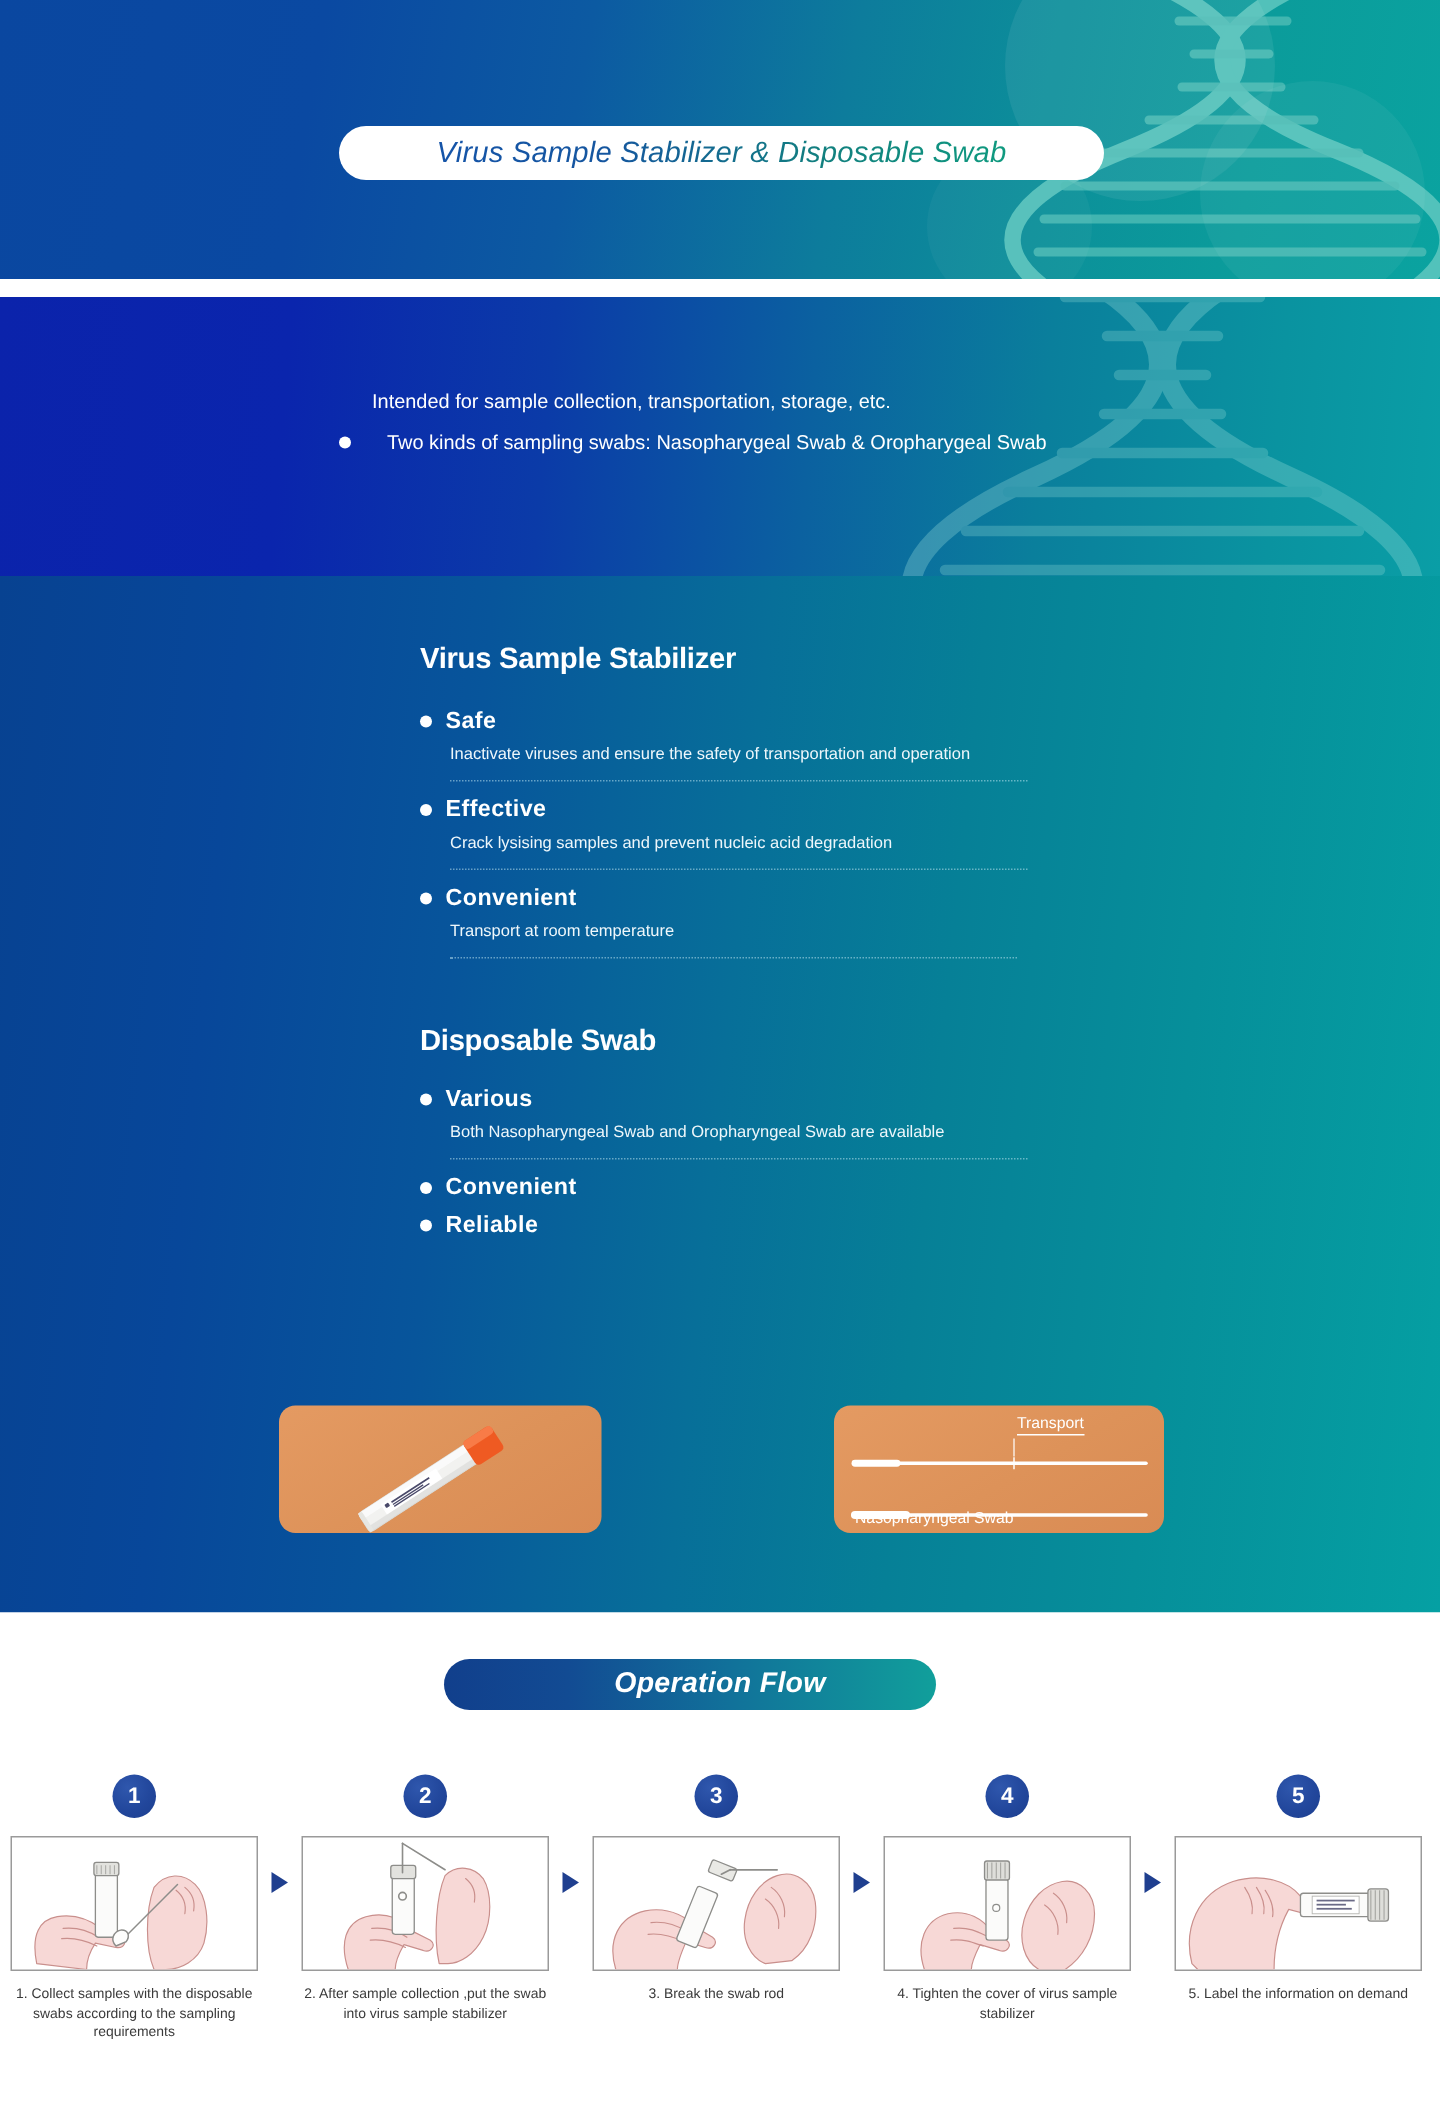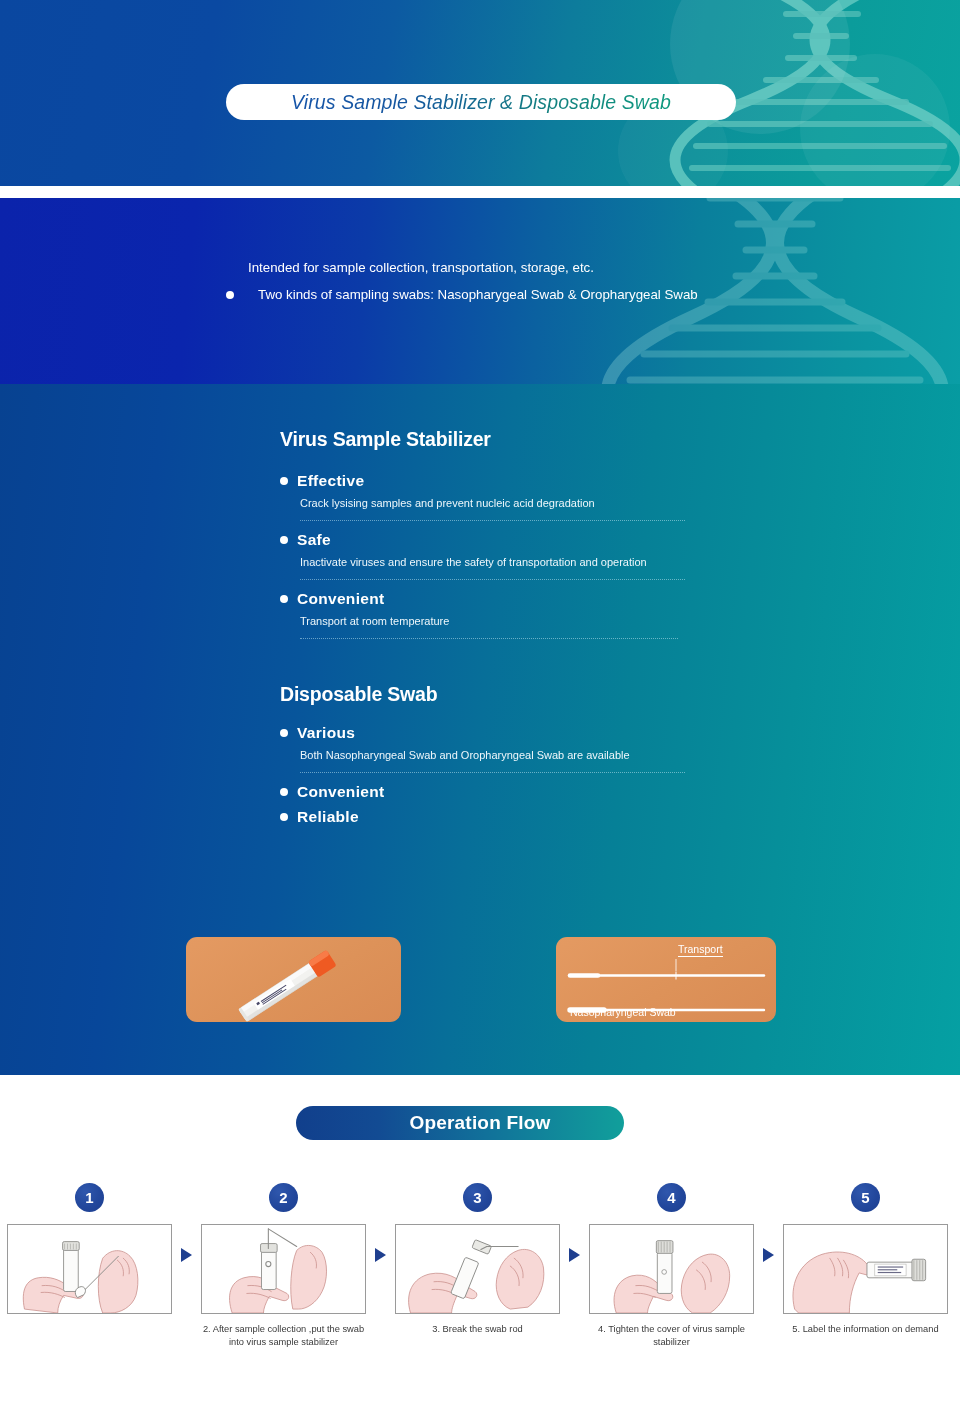--- a/index.html
+++ b/index.html
@@ -114,21 +114,21 @@
     position: absolute; left: 0; top: 1075px; width: 960px; height: 343px;
     background: #ffffff;
   }
   .flow-pill {
     position: absolute; left: 296px; top: 31px; width: 328px; height: 34px;
     border-radius: 17px;
     background: linear-gradient(90deg, #113f8c 0%, #124b93 25%, #11719a 58%, #119f9b 100%);
     display: flex; align-items: center; justify-content: center;
   }
   .flow-pill span {
-    color: #ffffff; font-size: 19px; font-weight: bold; 
+    color: #ffffff; font-size: 19px; font-weight: bold; font-style: italic;
     letter-spacing: 0.2px; padding-left: 40px;
   }
   .steps-row {
     position: absolute; left: 0; top: 108px; width: 960px;
     display: flex; align-items: flex-start;
   }
   .step-col {
     width: 179px; display: flex; flex-direction: column; align-items: center;
     flex: 0 0 auto;
   }
@@ -227,30 +227,30 @@
   </div>
 
   <div class="band-features">
 
     <div class="sec-title" style="left:280px;top:44px;">Virus Sample Stabilizer</div>
 
     <div class="feat-list" style="left:280px;top:88px;width:405px;">
       <div class="feat-item">
         <div class="feat-head">
           <span class="bdot"></span>
-          <span class="hlabel">Effective</span>
-        </div>
-        <div class="feat-desc">Crack lysising samples and prevent nucleic acid degradation</div>
+          <span class="hlabel">Safe</span>
+        </div>
+        <div class="feat-desc">Inactivate viruses and ensure the safety of transportation and operation</div>
       </div>
       <div class="feat-item">
         <div class="feat-head">
           <span class="bdot"></span>
-          <span class="hlabel">Safe</span>
-        </div>
-        <div class="feat-desc">Inactivate viruses and ensure the safety of transportation and operation</div>
+          <span class="hlabel">Effective</span>
+        </div>
+        <div class="feat-desc">Crack lysising samples and prevent nucleic acid degradation</div>
       </div>
       <div class="feat-item">
         <div class="feat-head">
           <span class="bdot"></span>
           <span class="hlabel">Convenient</span>
         </div>
         <div class="feat-desc" style="width:378px;">Transport at room temperature</div>
       </div>
     </div>
 
@@ -351,20 +351,21 @@
               <line x1="63" y1="19" x2="63" y2="25"></line>
               <line x1="66" y1="19" x2="66" y2="25"></line>
               <line x1="69" y1="19" x2="69" y2="25"></line>
             </g>
             <g stroke="#8d8d8a" stroke-width="1" fill="none" stroke-linecap="round">
               <line x1="74" y1="70" x2="112" y2="32"></line>
               <path d="M70 74 C 66 70, 68 64, 74 63 C 78 63, 80 67, 77 71 Z" fill="#fdfdfc"></path>
             </g>
           </svg>
         </div>
+        <div class="step-cap">1. Collect samples with the disposable swabs according to the sampling requirements</div>
       </div>
 
       <div class="arrow-col">
         <div class="arrow-tri"></div>
       </div>
 
       <div class="step-col">
         <div class="step-num">2</div>
         <div class="step-frame">
           <svg viewBox="0 0 165 90">

